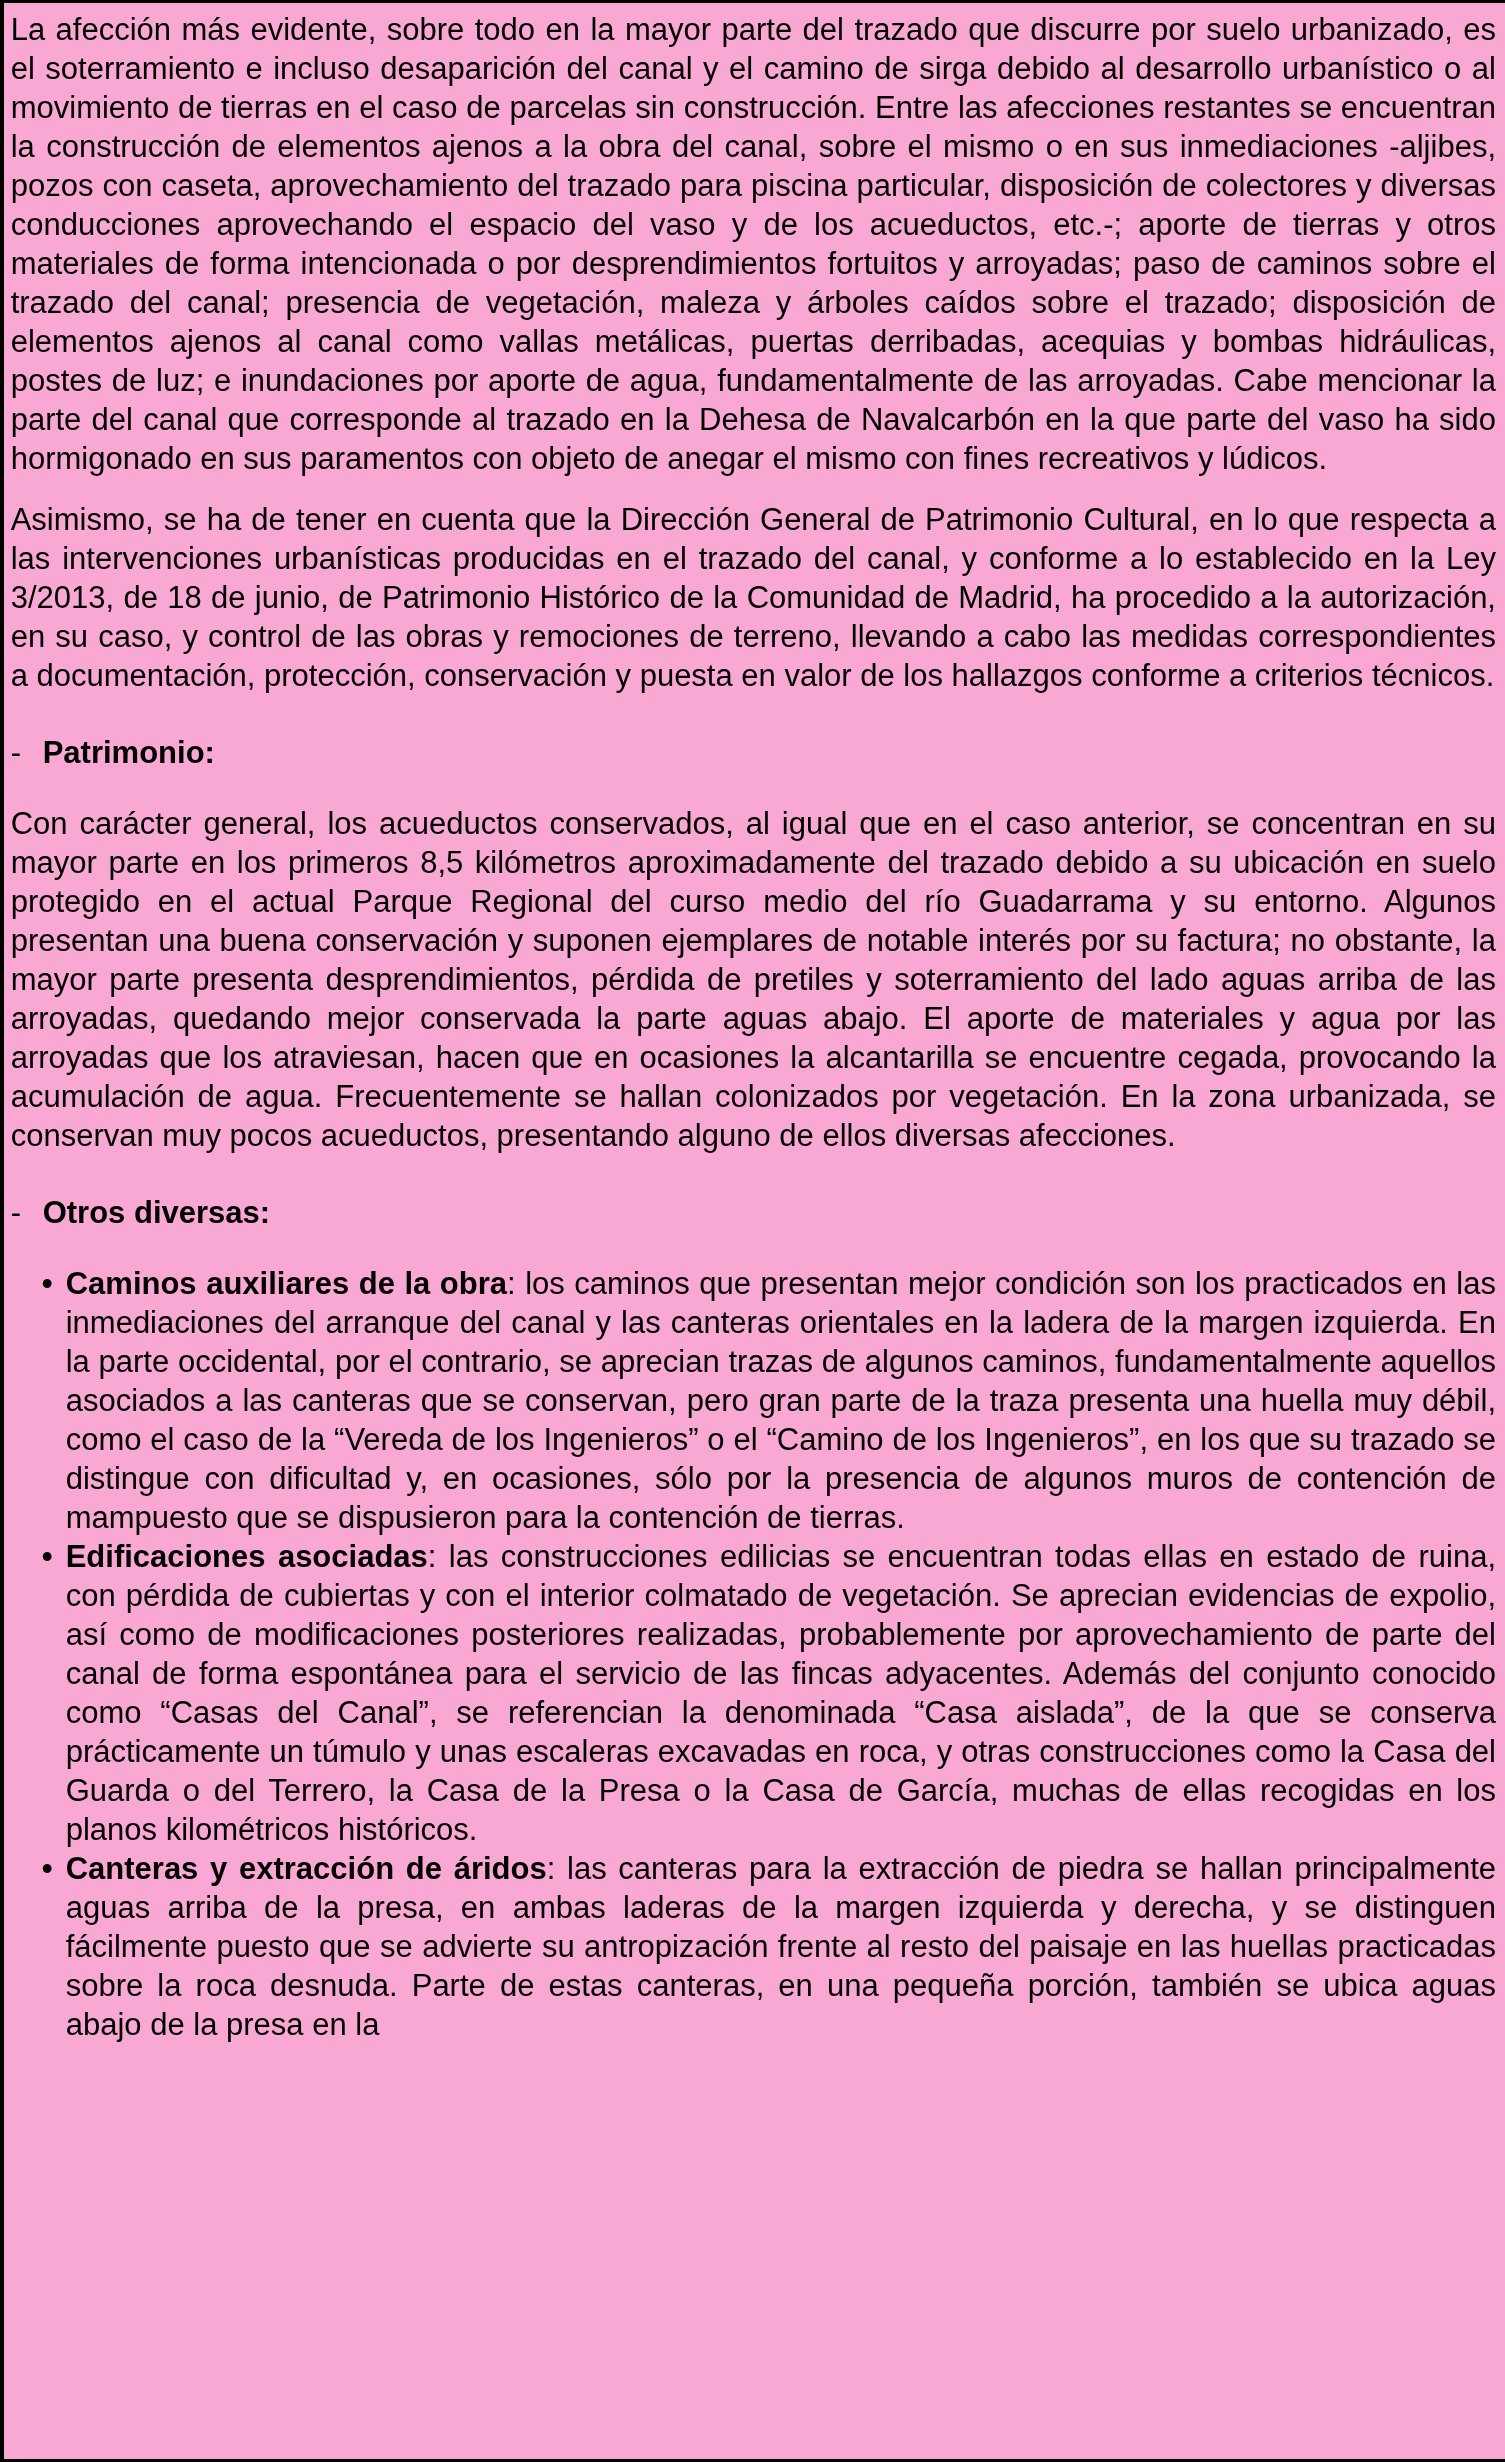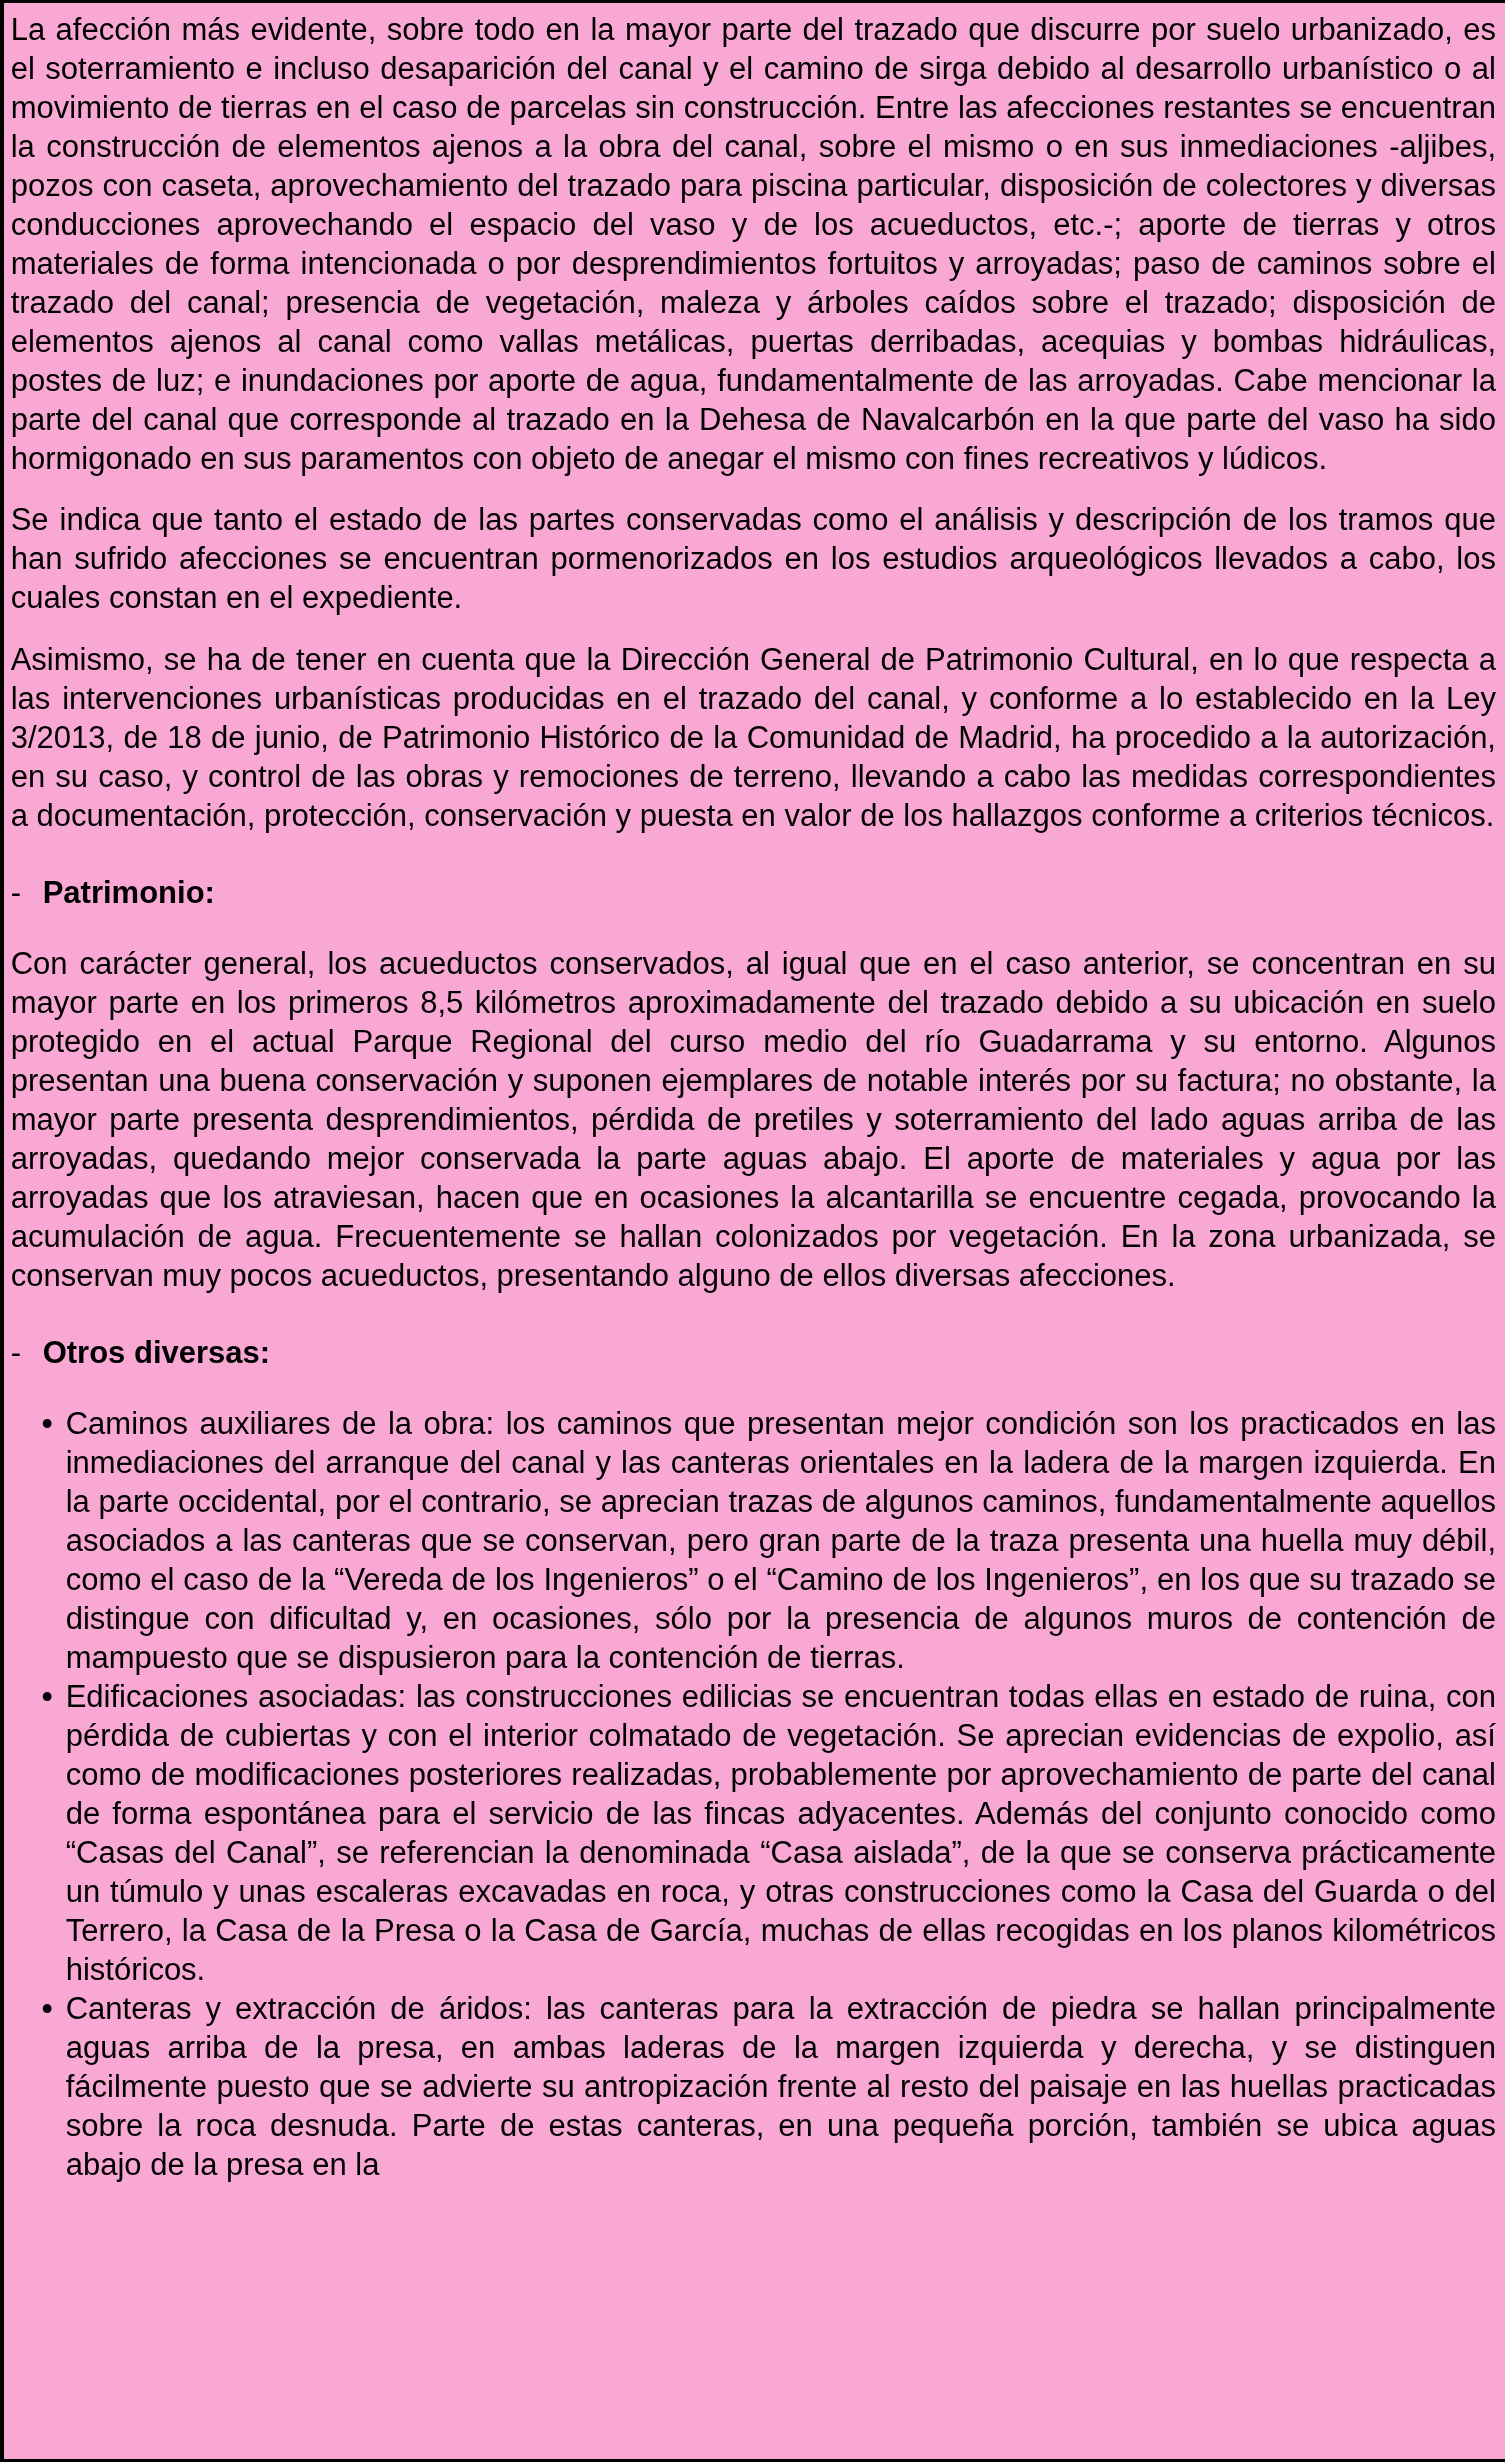--- a/index.html
+++ b/index.html
@@ -53,31 +53,30 @@
     text-align: justify;
     text-justify: inter-word;
   }
   li.bullet .bullet-glyph {
     position: absolute;
     left: -24px;
     top: 0;
     font-weight: bold;
   }
   .lead {
-    font-weight: normal;
+    font-weight: bold;
   }
 </style>
 </head>
 <body>
 
 <div class="page">
 
   <p class="para">La afección más evidente, sobre todo en la mayor parte del trazado que discurre por suelo urbanizado, es el soterramiento e incluso desaparición del canal y el camino de sirga debido al desarrollo urbanístico o al movimiento de tierras en el caso de parcelas sin construcción. Entre las afecciones restantes se encuentran la construcción de elementos ajenos a la obra del canal, sobre el mismo o en sus inmediaciones -aljibes, pozos con caseta, aprovechamiento del trazado para piscina particular, disposición de colectores y diversas conducciones aprovechando el espacio del vaso y de los acueductos, etc.-; aporte de tierras y otros materiales de forma intencionada o por desprendimientos fortuitos y arroyadas; paso de caminos sobre el trazado del canal; presencia de vegetación, maleza y árboles caídos sobre el trazado; disposición de elementos ajenos al canal como vallas metálicas, puertas derribadas, acequias y bombas hidráulicas, postes de luz; e inundaciones por aporte de agua, fundamentalmente de las arroyadas. Cabe mencionar la parte del canal que corresponde al trazado en la Dehesa de Navalcarbón en la que parte del vaso ha sido hormigonado en sus paramentos con objeto de anegar el mismo con fines recreativos y lúdicos.</p>
 
-  <p class="para">Se indica que tanto el estado de las partes conservadas como el análisis y descripción de los tramos que han sufrido afecciones se encuentran pormenorizados en los estudios arqueológicos llevados a cabo, los cuales constan en el expediente.</p>
 
   <p class="para">Asimismo, se ha de tener en cuenta que la Dirección General de Patrimonio Cultural, en lo que respecta a las intervenciones urbanísticas producidas en el trazado del canal, y conforme a lo establecido en la Ley 3/2013, de 18 de junio, de Patrimonio Histórico de la Comunidad de Madrid, ha procedido a la autorización, en su caso, y control de las obras y remociones de terreno, llevando a cabo las medidas correspondientes a documentación, protección, conservación y puesta en valor de los hallazgos conforme a criterios técnicos.</p>
 
   <div class="dash-heading">
     <span class="dash-marker">-</span>
     <span class="dash-label">Patrimonio:</span>
   </div>
 
   <p class="para">Con carácter general, los acueductos conservados, al igual que en el caso anterior, se concentran en su mayor parte en los primeros 8,5 kilómetros aproximadamente del trazado debido a su ubicación en suelo protegido en el actual Parque Regional del curso medio del río Guadarrama y su entorno. Algunos presentan una buena conservación y suponen ejemplares de notable interés por su factura; no obstante, la mayor parte presenta desprendimientos, pérdida de pretiles y soterramiento del lado aguas arriba de las arroyadas, quedando mejor conservada la parte aguas abajo. El aporte de materiales y agua por las arroyadas que los atraviesan, hacen que en ocasiones la alcantarilla se encuentre cegada, provocando la acumulación de agua. Frecuentemente se hallan colonizados por vegetación. En la zona urbanizada, se conservan muy pocos acueductos, presentando alguno de ellos diversas afecciones.</p>
 

